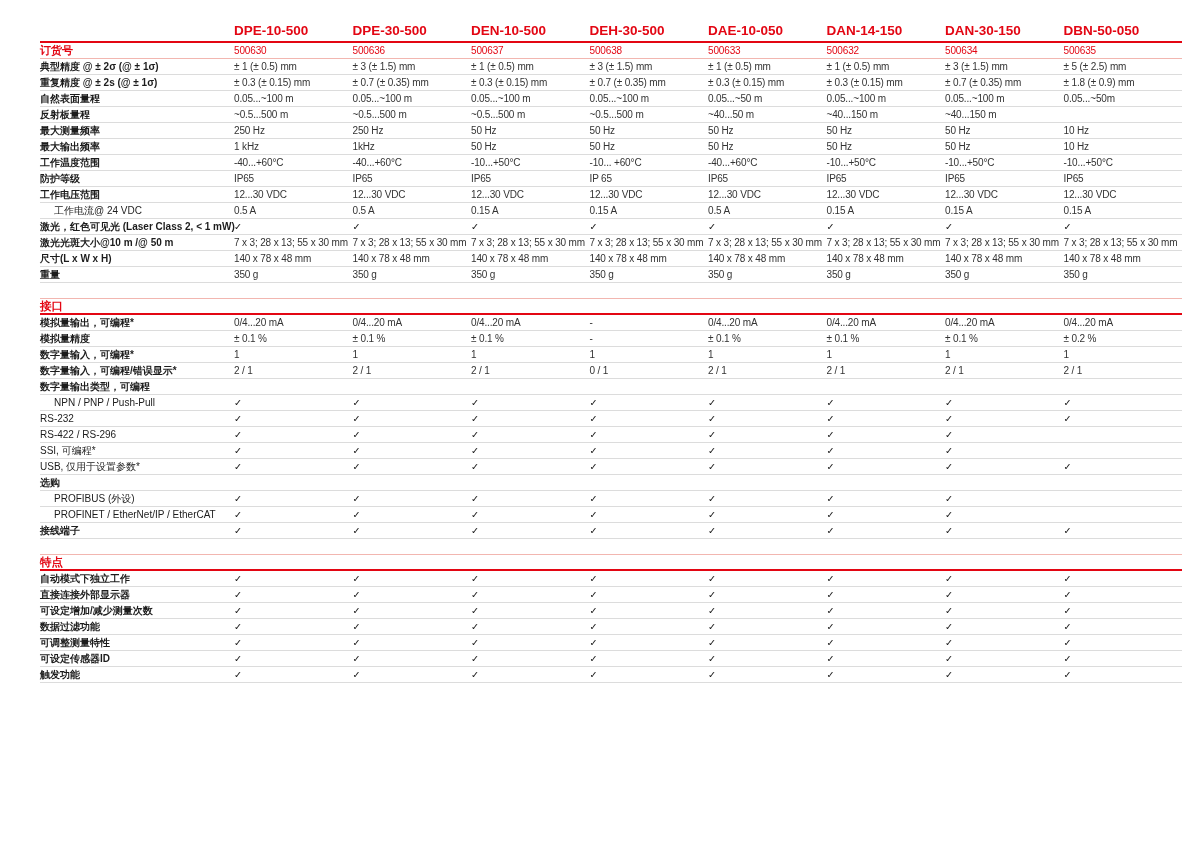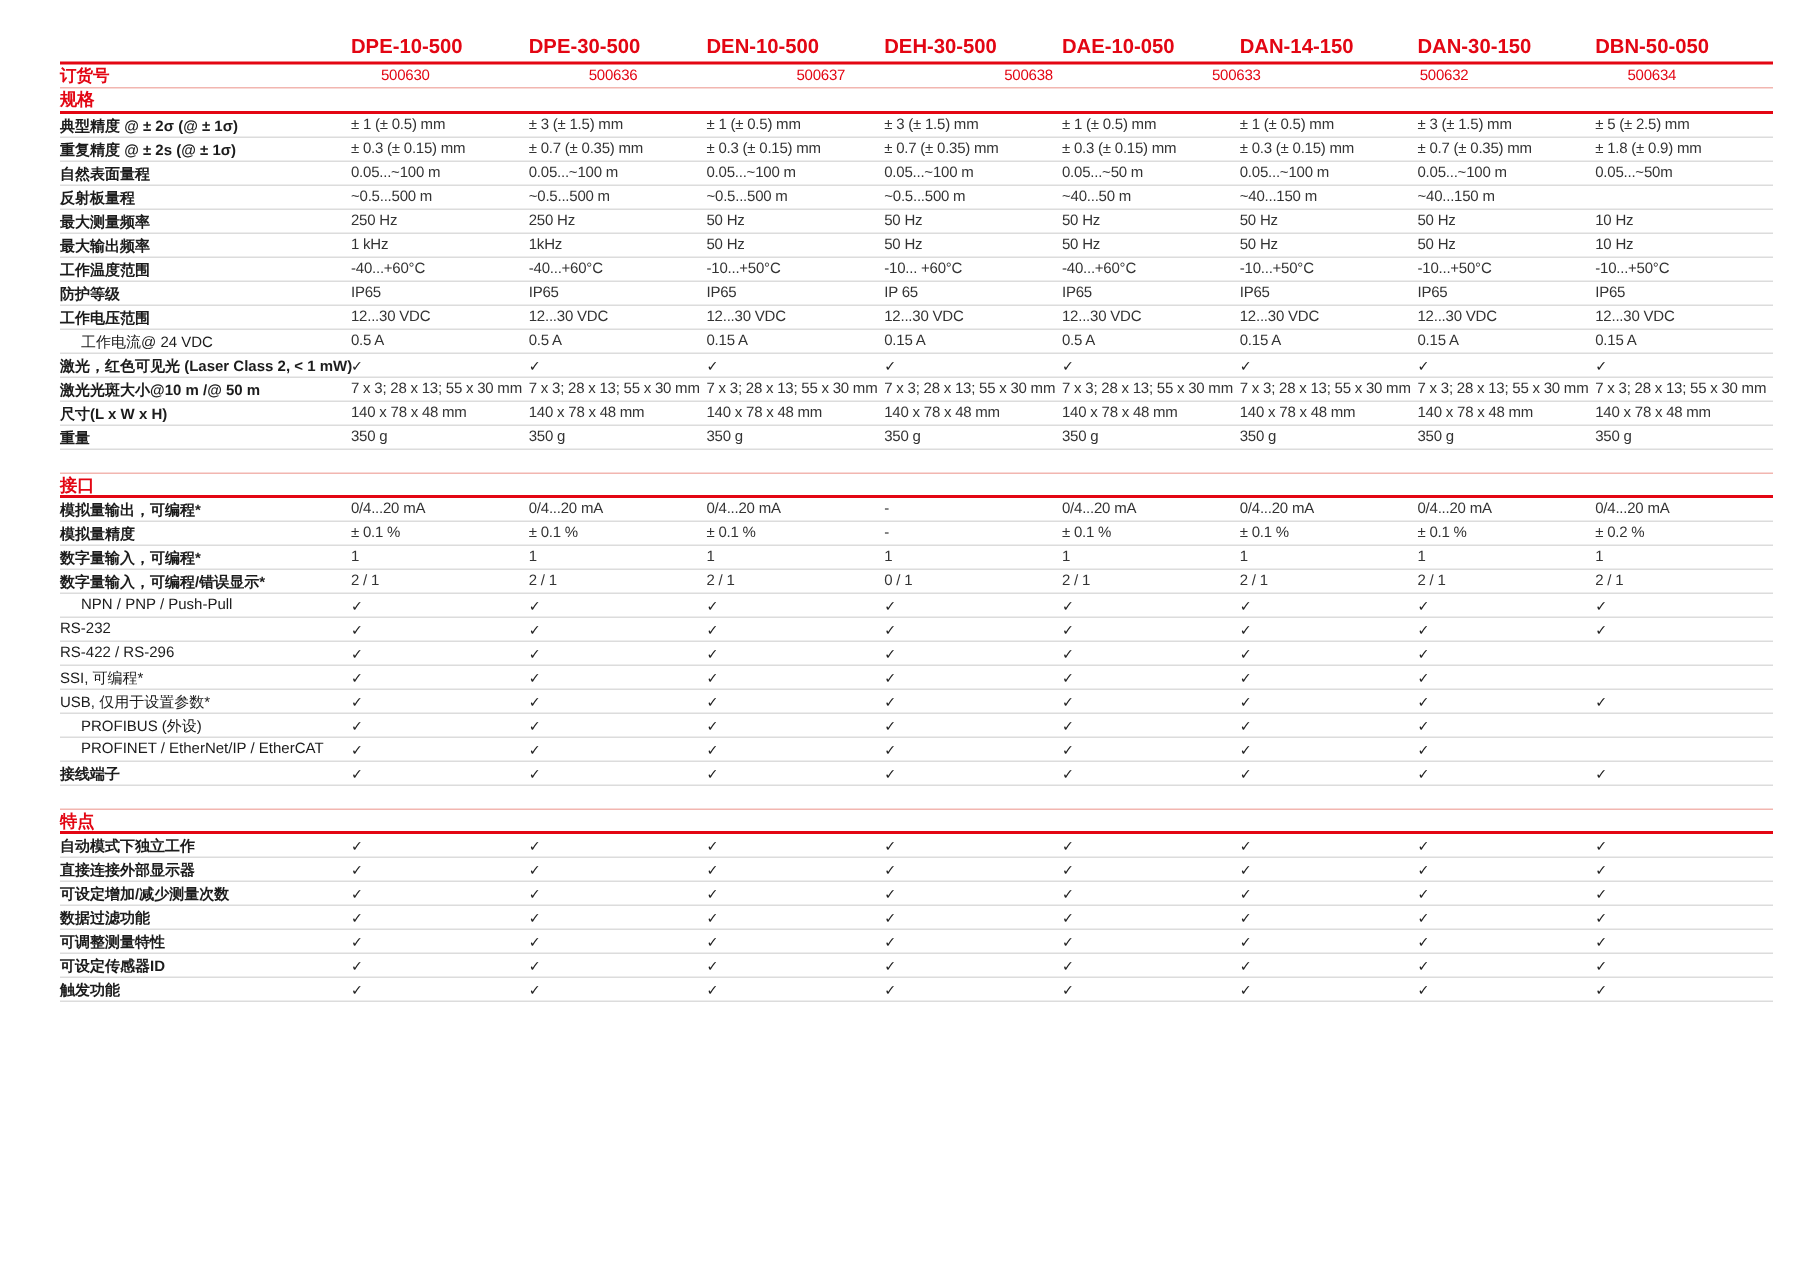--- a/index.html
+++ b/index.html
@@ -35,21 +35,20 @@
   }
   .hrow .model{
     font-weight:bold;
     font-size:13.5px;
     color:var(--red);
     white-space:nowrap;
   }
   .orow{
     height:16px;
     border-bottom:1px solid var(--pink);
-    gap:20px;
   }
   .orow .label{
     color:var(--red);
     font-weight:bold;
     font-size:11px;
   }
   .orow .val{
     color:var(--red);
     font-size:10px;
   }
@@ -114,23 +113,20 @@
         <div class="label">订货号</div>
         <div class="val">500630</div>
         <div class="val">500636</div>
         <div class="val">500637</div>
         <div class="val">500638</div>
         <div class="val">500633</div>
         <div class="val">500632</div>
         <div class="val">500634</div>
         <div class="val">500635</div>
       </div>
-      <div class="sec">
-        <div class="sectitle">规格</div>
-      </div>
       <div class="row drow">
         <div class="label">典型精度 @ ± 2σ (@ ± 1σ)</div>
         <div class="val">± 1 (± 0.5) mm</div>
         <div class="val">± 3 (± 1.5) mm</div>
         <div class="val">± 1 (± 0.5) mm</div>
         <div class="val">± 3 (± 1.5) mm</div>
         <div class="val">± 1 (± 0.5) mm</div>
         <div class="val">± 1 (± 0.5) mm</div>
         <div class="val">± 3 (± 1.5) mm</div>
         <div class="val">± 5 (± 2.5) mm</div>
@@ -319,20 +315,31 @@
         <div class="val">2 / 1</div>
         <div class="val">2 / 1</div>
         <div class="val">2 / 1</div>
         <div class="val">0 / 1</div>
         <div class="val">2 / 1</div>
         <div class="val">2 / 1</div>
         <div class="val">2 / 1</div>
         <div class="val">2 / 1</div>
       </div>
       <div class="row drow">
+        <div class="label">数字量输出类型，可编程</div>
+        <div class="val"></div>
+        <div class="val"></div>
+        <div class="val"></div>
+        <div class="val"></div>
+        <div class="val"></div>
+        <div class="val"></div>
+        <div class="val"></div>
+        <div class="val"></div>
+      </div>
+      <div class="row drow">
         <div class="label sub plain">NPN / PNP / Push-Pull</div>
         <div class="val check">✓</div>
         <div class="val check">✓</div>
         <div class="val check">✓</div>
         <div class="val check">✓</div>
         <div class="val check">✓</div>
         <div class="val check">✓</div>
         <div class="val check">✓</div>
         <div class="val check">✓</div>
       </div>
@@ -372,20 +379,31 @@
       <div class="row drow">
         <div class="label plain">USB, 仅用于设置参数*</div>
         <div class="val check">✓</div>
         <div class="val check">✓</div>
         <div class="val check">✓</div>
         <div class="val check">✓</div>
         <div class="val check">✓</div>
         <div class="val check">✓</div>
         <div class="val check">✓</div>
         <div class="val check">✓</div>
+      </div>
+      <div class="row drow">
+        <div class="label">选购</div>
+        <div class="val"></div>
+        <div class="val"></div>
+        <div class="val"></div>
+        <div class="val"></div>
+        <div class="val"></div>
+        <div class="val"></div>
+        <div class="val"></div>
+        <div class="val"></div>
       </div>
       <div class="row drow">
         <div class="label sub plain">PROFIBUS (外设)</div>
         <div class="val check">✓</div>
         <div class="val check">✓</div>
         <div class="val check">✓</div>
         <div class="val check">✓</div>
         <div class="val check">✓</div>
         <div class="val check">✓</div>
         <div class="val check">✓</div>

